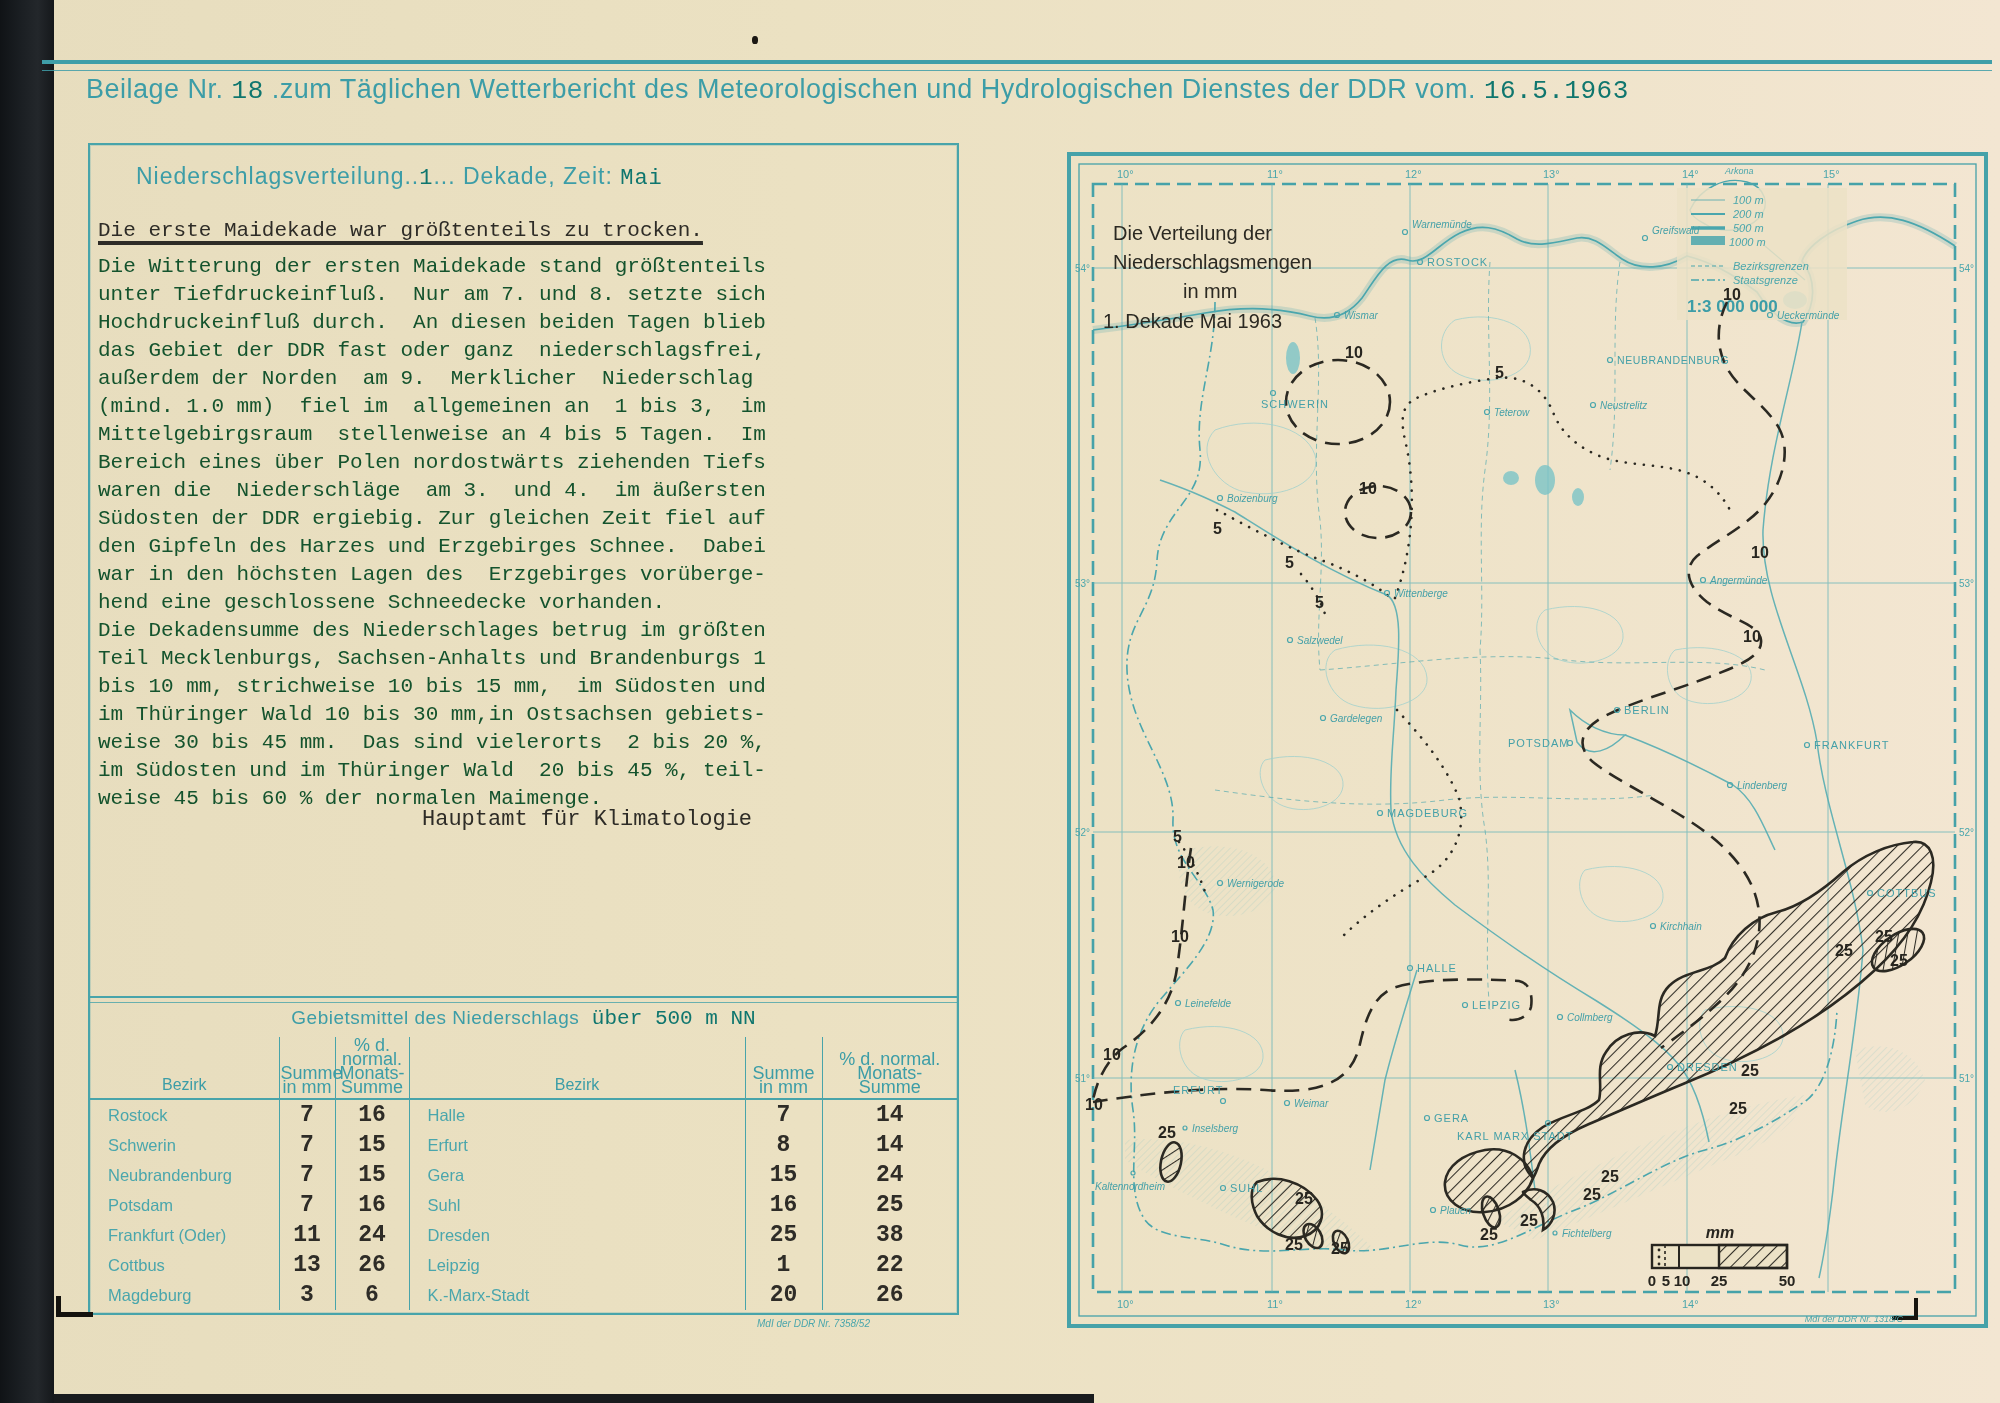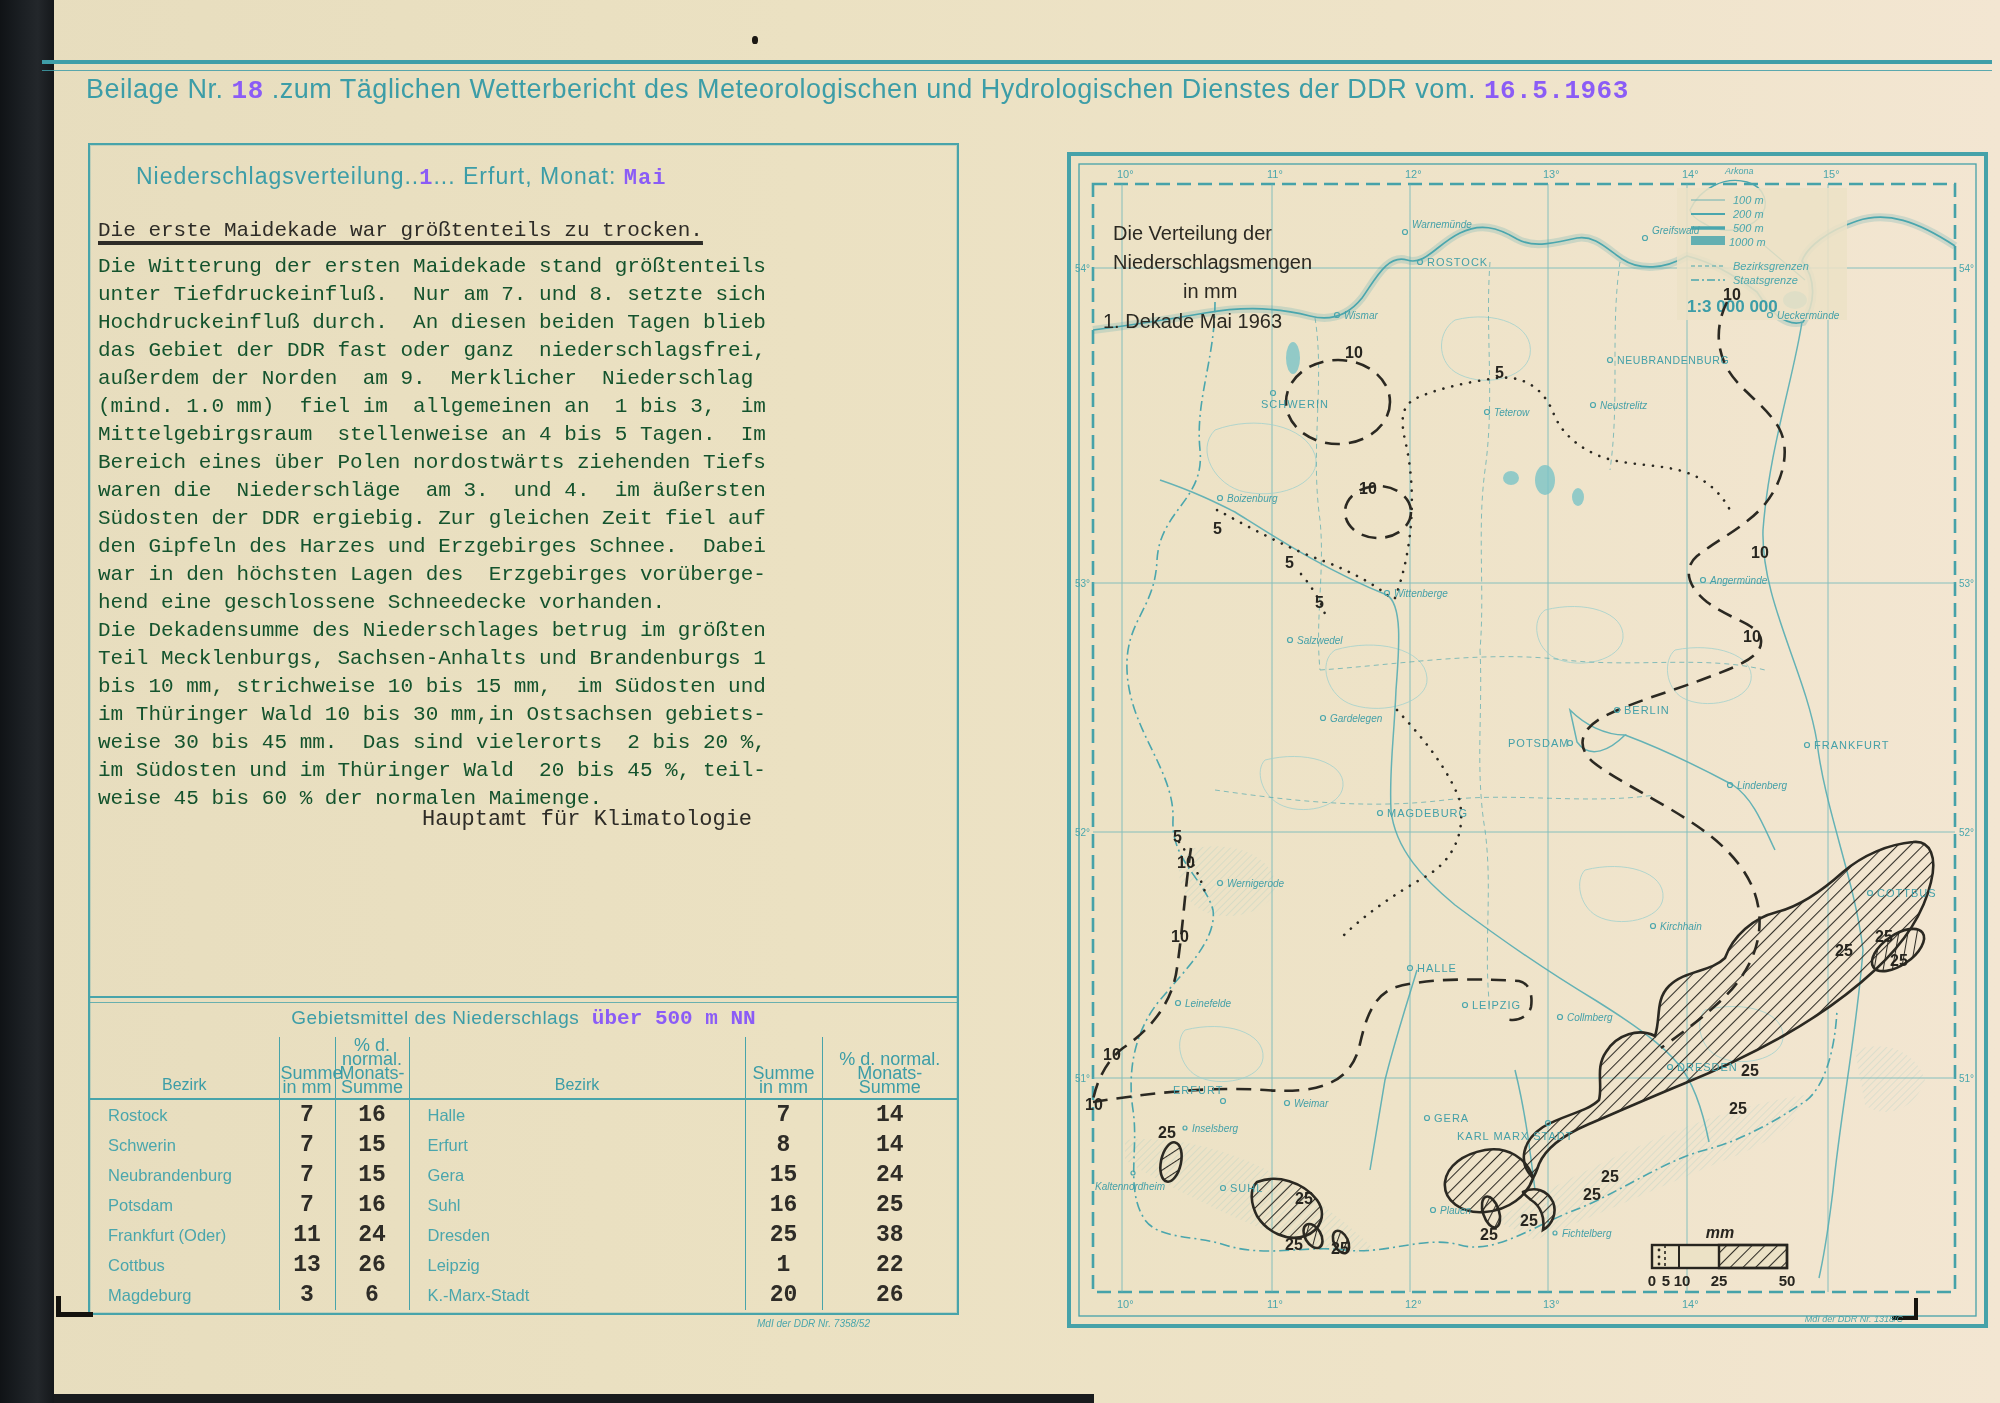--- a/index.html
+++ b/index.html
@@ -8,21 +8,21 @@
     background:linear-gradient(90deg,#e7ddbe 0%,#ebe1c2 40%,#eee3c8 70%,#f3e6d2 100%);
     font-family:"Liberation Sans",sans-serif;color:#33312b;
   }
   .scan-strip{position:absolute;left:0;top:0;width:54px;height:1403px;
     background:linear-gradient(90deg,#101316 0%,#1b1f23 40%,#23272b 70%,#15181b 100%);}
   .scan-strip-bottom{position:absolute;left:54px;top:1394px;width:1040px;height:9px;background:#191b1d;}
   .scan-speck{position:absolute;left:752px;top:36px;width:6px;height:8px;background:#1b1813;border-radius:45%;}
   .top-rule{position:absolute;left:42px;top:60px;width:1950px;height:6px;
     border-top:4px solid #3f9ea8;border-bottom:1px solid rgba(63,158,168,.85);}
   .header-line{position:absolute;left:86px;top:74px;width:1900px;font-size:27px;color:#3c9da7;letter-spacing:.5px;white-space:nowrap;}
-  .typed{font-family:"Liberation Mono",monospace;color:#8b5cf6;font-weight:700;}
+  .typed{font-family:"Liberation Mono",monospace;color:#0f766e;font-weight:400;}
   .header-line .typed{font-size:26px;}
 
   
   .left-box{position:absolute;left:88px;top:143px;width:867px;height:1168px;
     border:2px solid #48a4aa;box-shadow:inset 0 0 0 1px rgba(72,164,170,.25);}
   .form-line{position:absolute;left:46px;top:18px;font-size:23px;color:#3c9da7;letter-spacing:1px;white-space:nowrap;}
   .form-line .typed{font-size:22px;}
   .headline{position:absolute;left:8px;top:74px;font-family:"Liberation Mono",monospace;
     font-size:21px;color:#2e2c27;border-bottom:2px solid #2e2c27;padding-bottom:1px;
     text-decoration:underline;text-underline-offset:5px;white-space:nowrap;}
@@ -65,21 +65,21 @@
 
 <div class="header-line">
   <span>Beilage Nr.</span>
   <span class="typed">18</span>
   <span>.zum Täglichen Wetterbericht des Meteorologischen und Hydrologischen Dienstes der DDR vom.</span>
   <span class="typed">16.5.1963</span>
 </div>
 
 <div class="left-box">
   <div class="form-line">
-    <span>Niederschlagsverteilung..</span><span class="typed">1</span><span>... Erfurt, Monat:</span>
+    <span>Niederschlagsverteilung..</span><span class="typed">1</span><span>... Dekade, Zeit:</span>
     <span class="typed">Mai</span>
   </div>
   <div class="headline">Die erste Maidekade war größtenteils zu trocken.</div>
   <div class="body-text">Die Witterung der ersten Maidekade stand größtenteils
 unter Tiefdruckeinfluß.  Nur am 7. und 8. setzte sich
 Hochdruckeinfluß durch.  An diesen beiden Tagen blieb
 das Gebiet der DDR fast oder ganz  niederschlagsfrei,
 außerdem der Norden  am 9.  Merklicher  Niederschlag
 (mind. 1.0 mm)  fiel im  allgemeinen an  1 bis 3,  im
 Mittelgebirgsraum  stellenweise an 4 bis 5 Tagen.  Im

